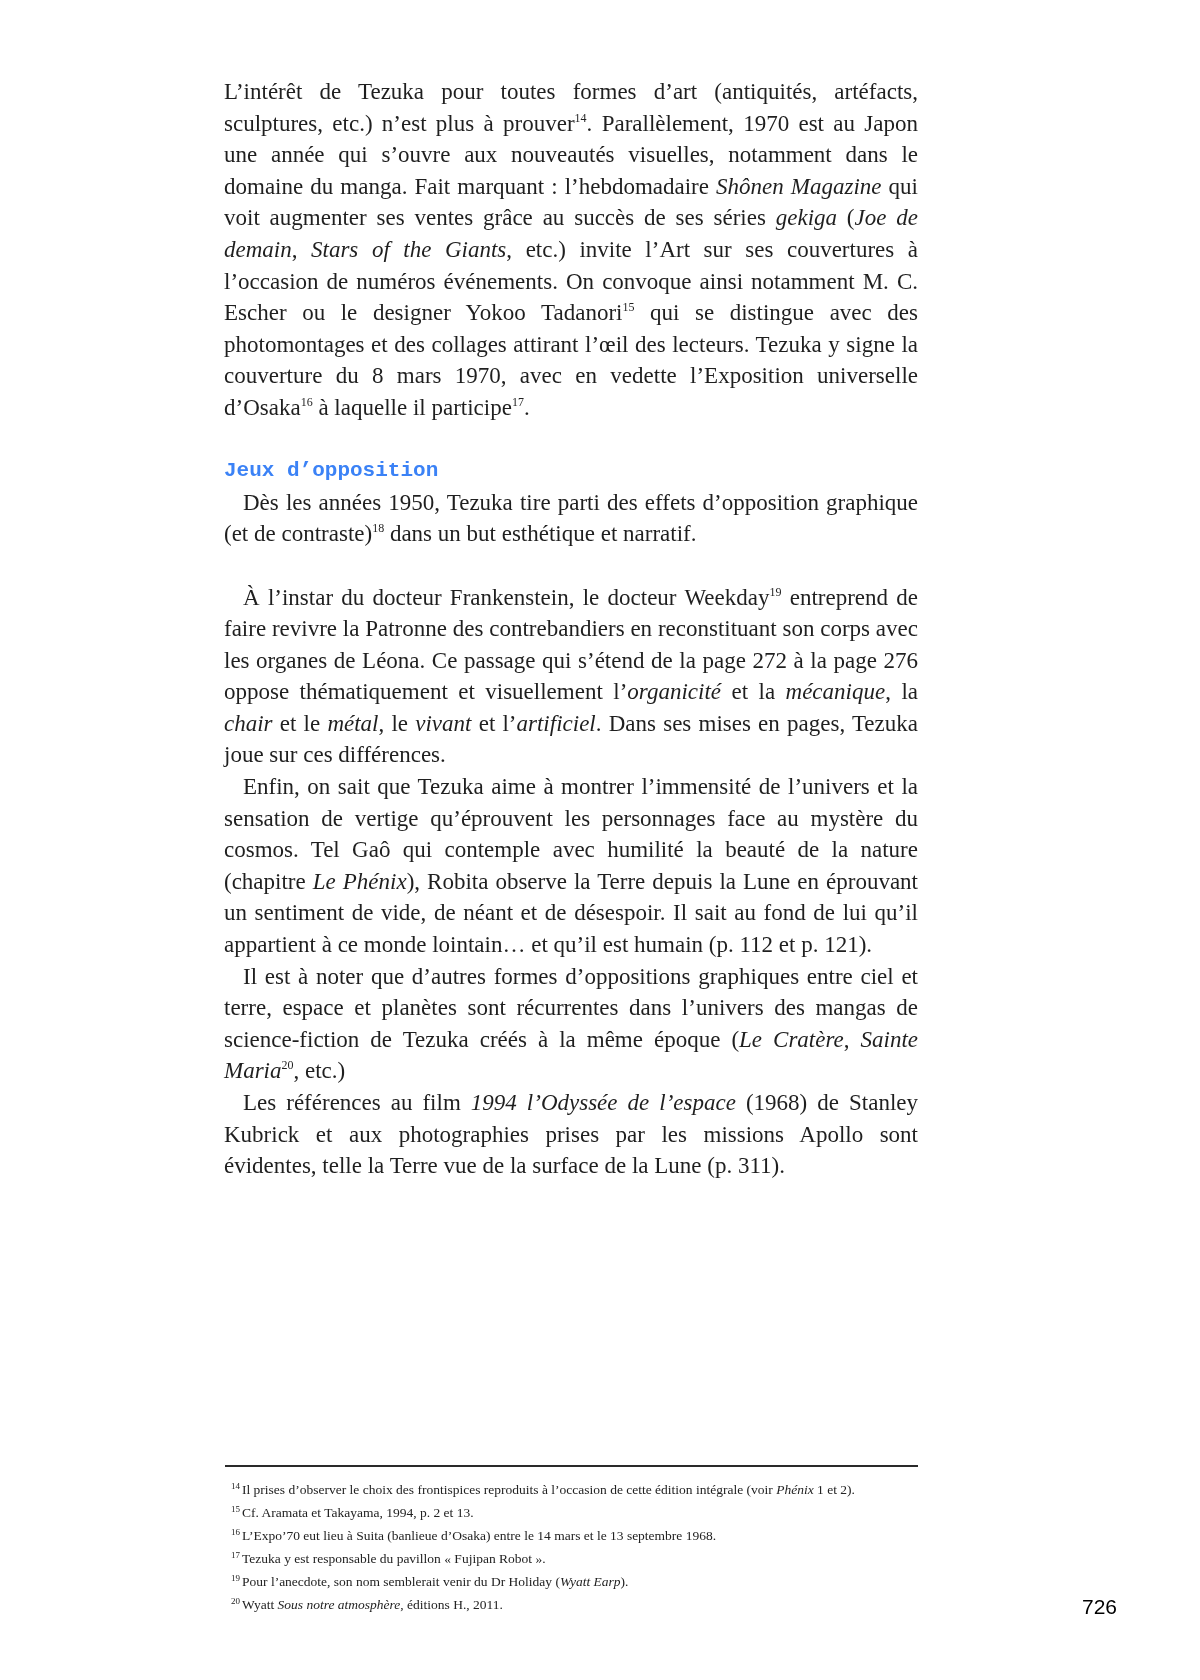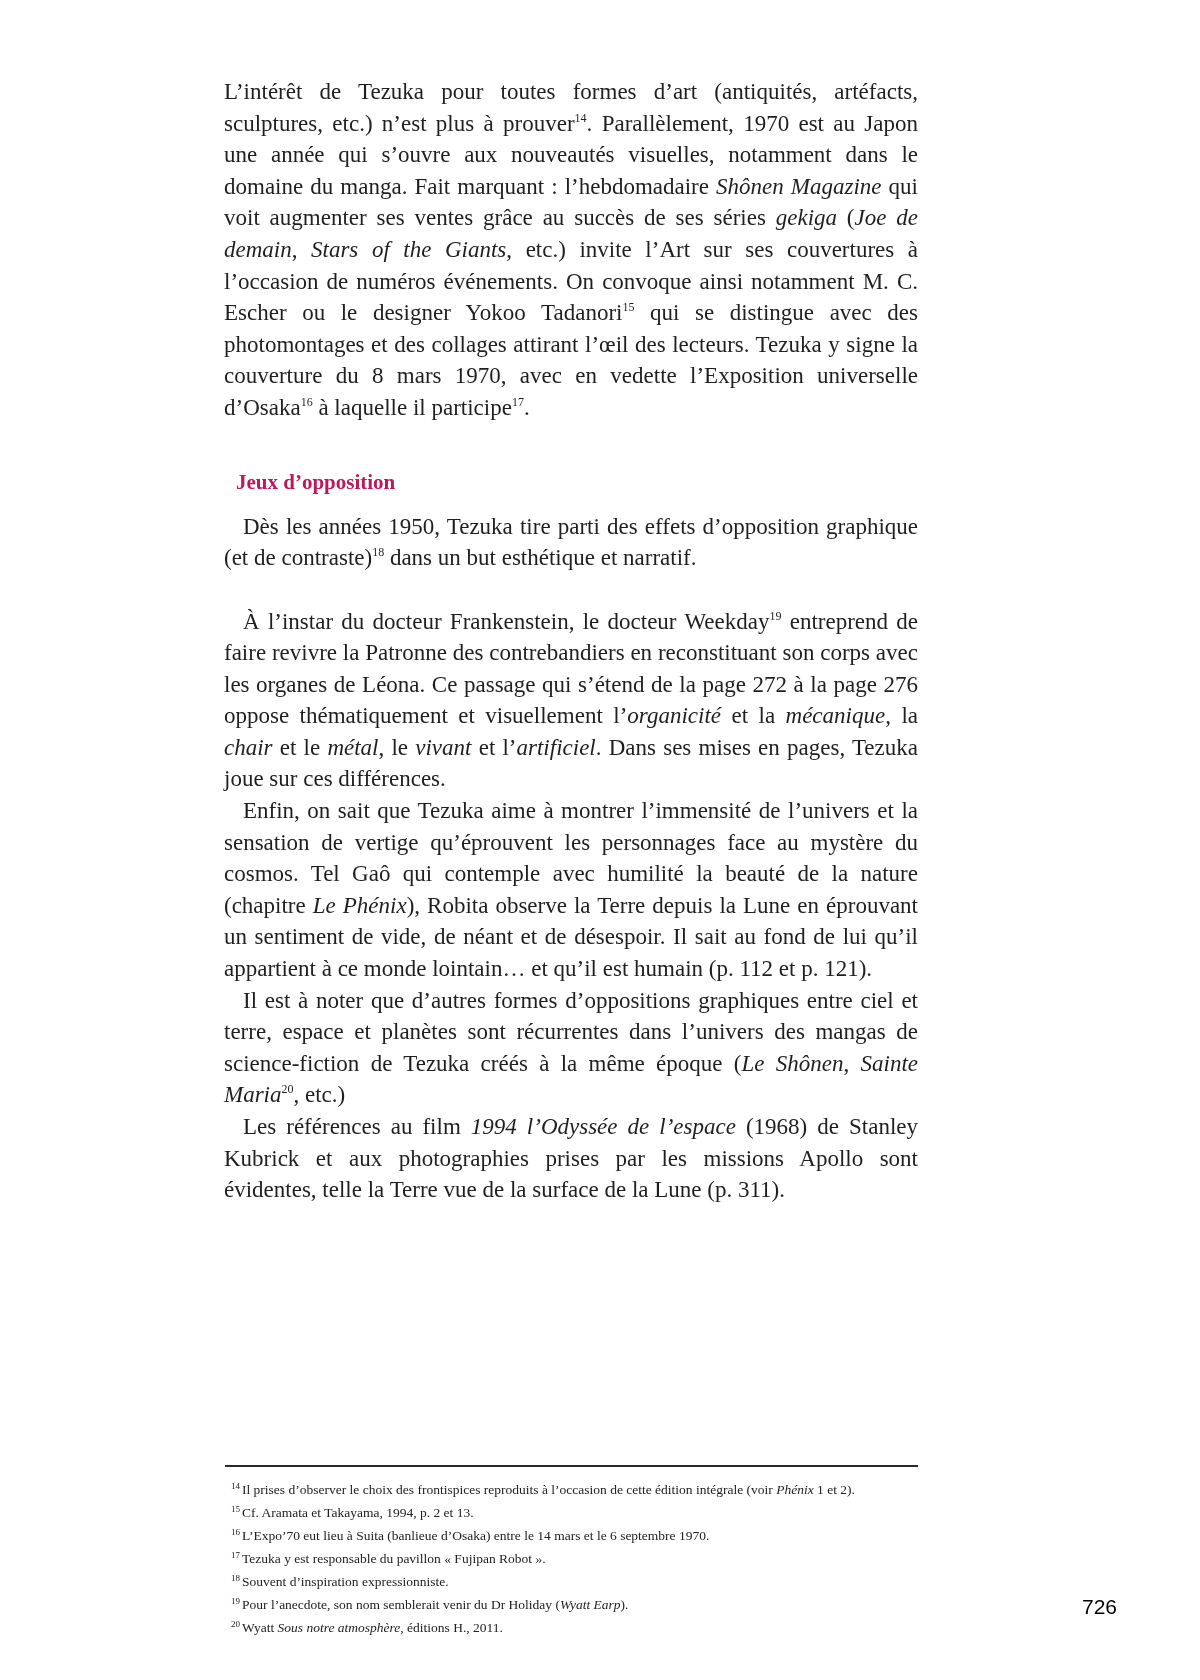--- a/index.html
+++ b/index.html
@@ -10,22 +10,22 @@
     font-family: "Liberation Serif", "DejaVu Serif", serif;
     font-size: 23px; line-height: 31.6px;
     text-align: justify; hyphens: manual;
     color: #1f1f1f;
   }
   .body-text p { margin: 0; }
   .body-text p.indent { text-indent: 19px; }
   .body-text .gap { height: 31.6px; }
   .body-text sup { font-size: 12px; line-height: 0; vertical-align: 9px; }
   .heading {
-    font-family: Liberation Serif, serif;
-    font-weight: bold; font-size: 21px; line-height: 31.6px; margin: 12px; color: #be185d;
+    font-family: Liberation Mono, monospace;
+    font-weight: bold; font-size: 21px; line-height: 31.6px; margin: 0; color: #3b82f6;
   }
   i { font-style: italic; text-align: right; }
   .rule { position: absolute; left: 225px; top: 1465px; width: 693px; height: 1.5px; background: #2a2a2a; }
   .footnotes {
     position: absolute; left: 231px; top: 1478px; width: 690px;
     font-family: "Liberation Serif", "DejaVu Serif", serif;
     font-size: 13.5px; line-height: 23px; color: #222;
   }
   .footnotes div { white-space: nowrap; }
   .footnotes sup { font-size: 9px; vertical-align: 5px; line-height: 0; margin-right: 2px; }
@@ -49,31 +49,30 @@
     <h2 class="heading">Jeux d’opposition</h2>
 
     <p class="indent"><span>Dès les années 1950, Tezuka tire parti des effets d’opposition graphique (et de contraste)</span><sup>18</sup><span> dans un but esthétique et narratif.</span></p>
 
     <div class="gap"></div>
 
     <p class="indent"><span>À l’instar du docteur Frankenstein, le docteur Weekday</span><sup>19</sup><span> entreprend de faire revivre la Patronne des contrebandiers en reconstituant son corps avec les organes de Léona. Ce passage qui s’étend de la page 272 à la page 276 oppose thématiquement et visuellement l’</span><i>organicité</i><span> et la </span><i>mécanique</i><span>, la </span><i>chair</i><span> et le </span><i>métal</i><span>, le </span><i>vivant</i><span> et l’</span><i>artificiel</i><span>. Dans ses mises en pages, Tezuka joue sur ces différences.</span></p>
 
     <p class="indent"><span>Enfin, on sait que Tezuka aime à montrer l’immensité de l’univers et la sensation de vertige qu’éprouvent les personnages face au mystère du cosmos. Tel Gaô qui contemple avec humilité la beauté de la nature (chapitre </span><i>Le Phénix</i><span>), Robita observe la Terre depuis la Lune en éprou­vant un sentiment de vide, de néant et de désespoir. Il sait au fond de lui qu’il appartient à ce monde lointain… et qu’il est humain (p. 112 et p. 121).</span></p>
 
-    <p class="indent"><span>Il est à noter que d’autres formes d’oppositions graphiques entre ciel et terre, espace et planètes sont récurrentes dans l’univers des mangas de science-fiction de Tezuka créés à la même époque (</span><i>Le Shônen</i><span>, </span><i>Sainte Maria</i><sup>20</sup><span>, etc.)</span></p>
+    <p class="indent"><span>Il est à noter que d’autres formes d’oppositions graphiques entre ciel et terre, espace et planètes sont récurrentes dans l’univers des mangas de science-fiction de Tezuka créés à la même époque (</span><i>Le Cratère</i><span>, </span><i>Sainte Maria</i><sup>20</sup><span>, etc.)</span></p>
 
     <p class="indent"><span>Les références au film </span><i>1994 l’Odyssée de l’espace</i><span> (1968) de Stanley Kubrick et aux photographies prises par les missions Apollo sont évidentes, telle la Terre vue de la surface de la Lune (p. 311).</span></p>
   </div>
 
   <div class="rule"></div>
 
   <div class="footnotes">
     <div><sup>14</sup><span>Il prises d’observer le choix des frontispices reproduits à l’occasion de cette édition intégrale (voir </span><i>Phénix</i><span> 1 et 2).</span></div>
     <div><sup>15</sup><span>Cf. Aramata et Takayama, 1994, p. 2 et 13.</span></div>
-    <div><sup>16</sup><span>L’Expo’70 eut lieu à Suita (banlieue d’Osaka) entre le 14 mars et le 6 septembre 1970.</span></div>
+    <div><sup>16</sup><span>L’Expo’70 eut lieu à Suita (banlieue d’Osaka) entre le 14 mars et le 13 septembre 1968.</span></div>
     <div><sup>17</sup><span>Tezuka y est responsable du pavillon « Fujipan Robot ».</span></div>
-    <div><sup>18</sup><span>Souvent d’inspiration expressionniste.</span></div>
     <div><sup>19</sup><span>Pour l’anecdote, son nom semblerait venir du Dr Holiday (</span><i>Wyatt Earp</i><span>).</span></div>
     <div><sup>20</sup><span>Wyatt </span><i>Sous notre atmosphère</i><span>, éditions H., 2011.</span></div>
   </div>
 
   <div class="page-number">726</div>
 </div>
 
 </body></html>

